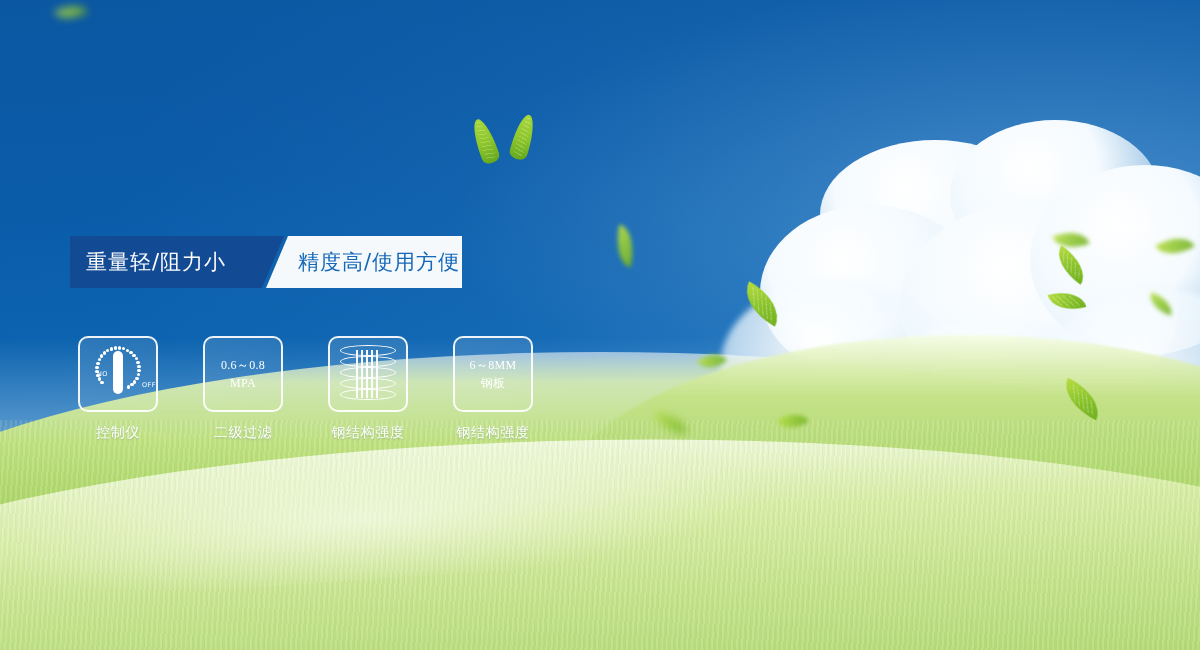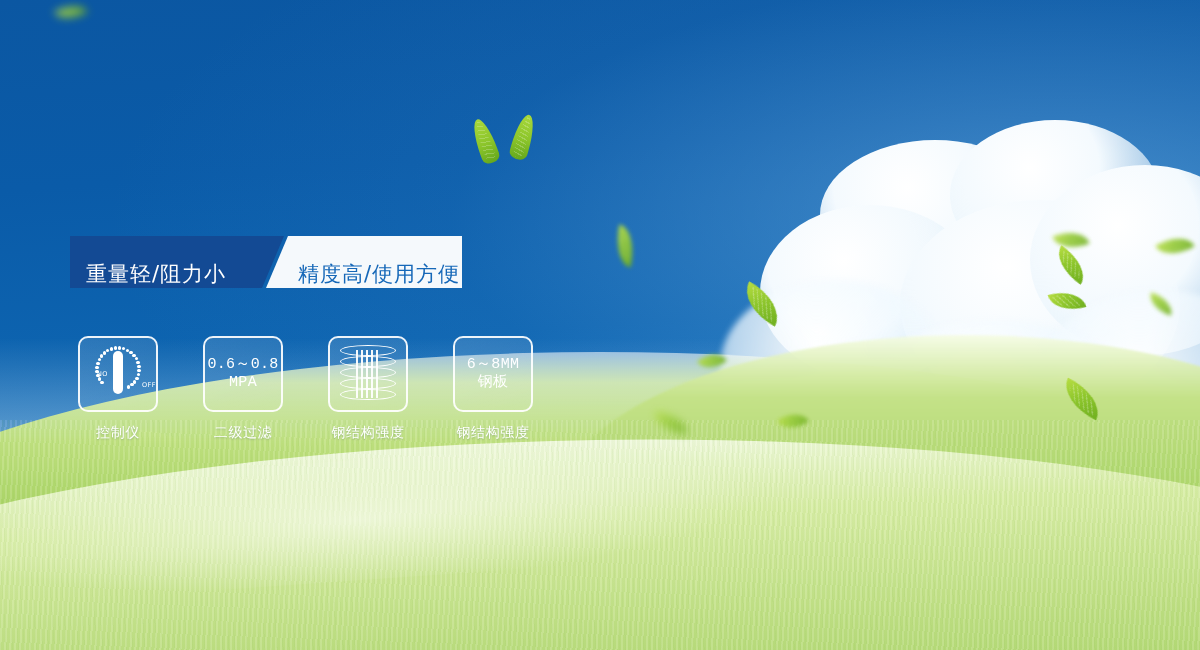--- a/index.html
+++ b/index.html
@@ -136,21 +136,21 @@
     position: absolute; left: 0; top: 0; width: 214px; height: 52px;
     background: #134a94;
     clip-path: polygon(0 0, 100% 0, calc(100% - 22px) 100%, 0 100%);
   }
   .subbar .right-pane {
     position: absolute; left: 196px; top: 0; width: 196px; height: 52px;
     background: rgba(255,255,255,0.96);
     clip-path: polygon(22px 0, 100% 0, 100% 100%, 0 100%);
   }
   .subbar .txt {
-    position: absolute; top: 12px; height: 36px;
+    position: absolute; top: 0; height: 36px;
     line-height: 52px; font-size: 21px; letter-spacing: 1px;
     font-family: "DejaVu Sans", "Liberation Sans", sans-serif;
     white-space: nowrap;
   }
   .subbar .t-left  { left: 16px;  color: #ffffff; }
   .subbar .t-right { left: 228px; color: #1668b8; }
 
   
   .features { position: absolute; left: 70px; top: 336px; display: flex; gap: 29px; }
   .feature { width: 96px; display: flex; flex-direction: column; align-items: center; }
@@ -158,22 +158,22 @@
     width: 80px; height: 76px;
     border: 2px solid rgba(255,255,255,0.92);
     border-radius: 10px;
     background: linear-gradient(160deg, rgba(255,255,255,0.13) 0%, rgba(255,255,255,0.04) 100%);
     position: relative;
     display: flex; flex-direction: column;
     align-items: center; justify-content: center;
     overflow: hidden;
   }
   .feat-text {
-    color: #fff; font-size: 15px; line-height: 18px; text-align: center;
-    font-family: Liberation Mono, monospace;
+    color: #fff; font-size: 12px; line-height: 18px; text-align: center;
+    font-family: Liberation Serif, serif;
     letter-spacing: .3px;
   }
   .feat-label {
     margin-top: 12px; color: #ffffff; font-size: 14px;
     font-family: "DejaVu Sans", "Liberation Sans", sans-serif;
     letter-spacing: .6px; white-space: nowrap;
     text-shadow: 0 1px 2px rgba(0,45,95,.22);
   }
 
   

